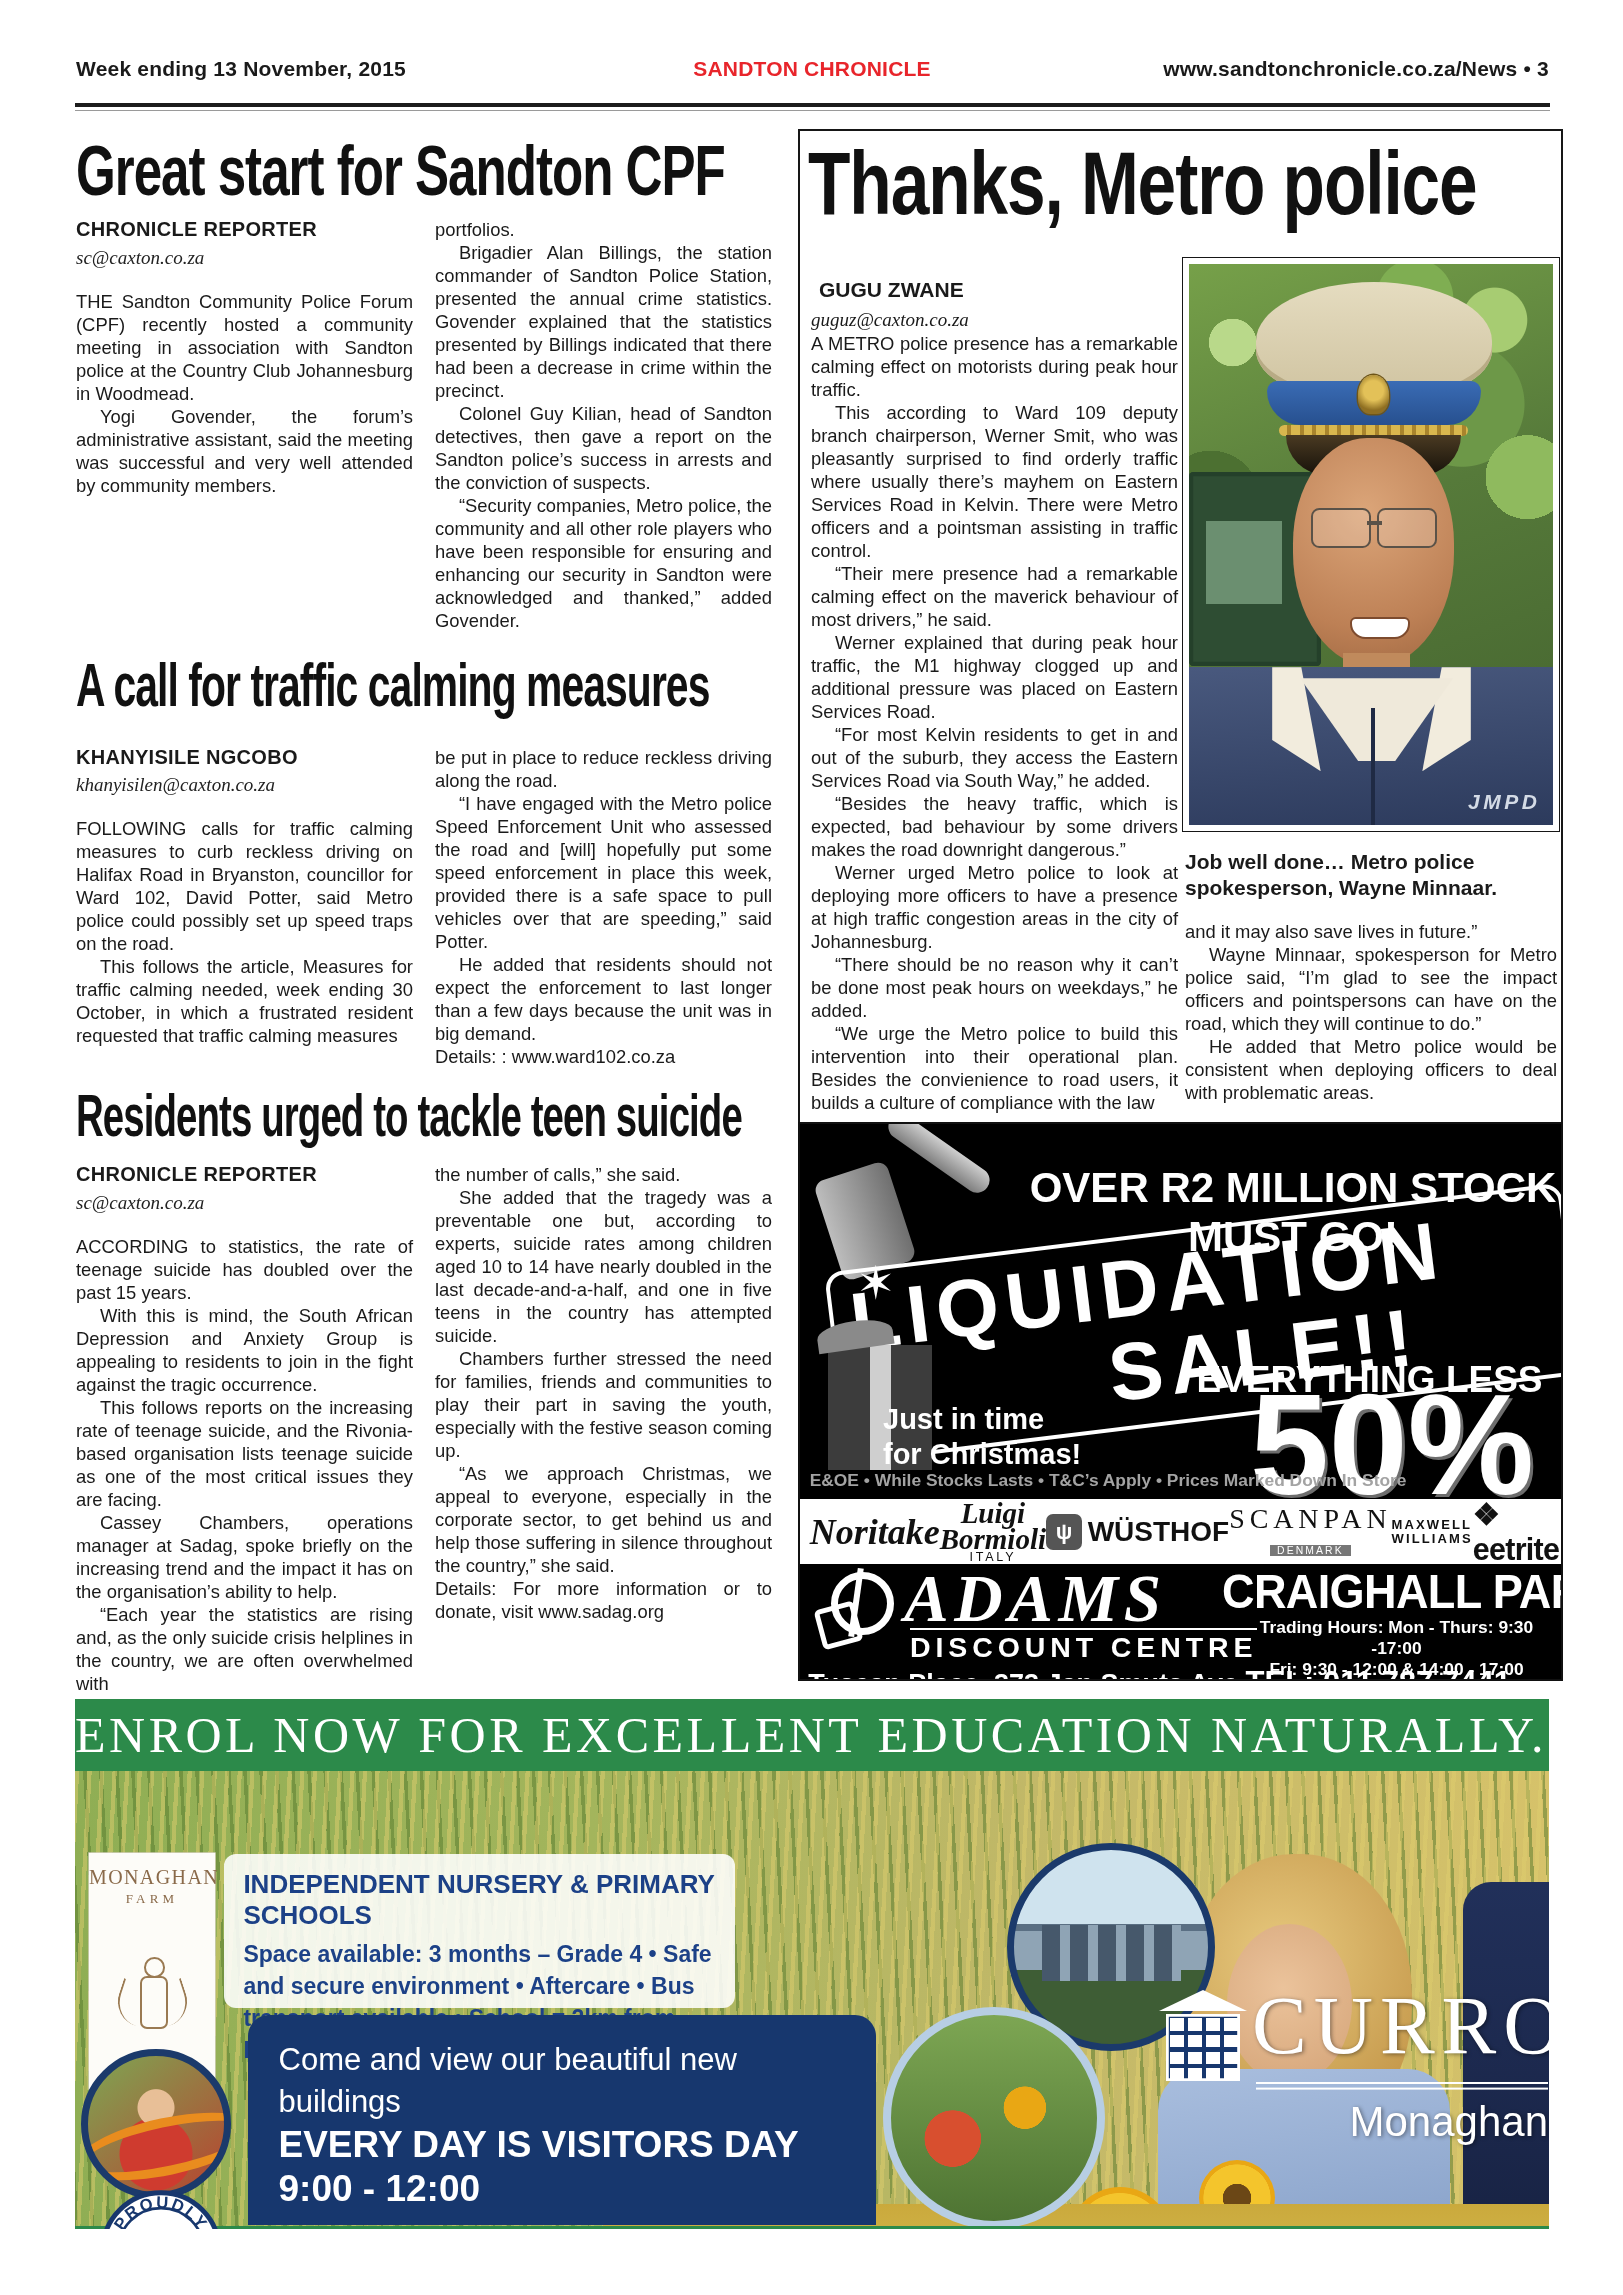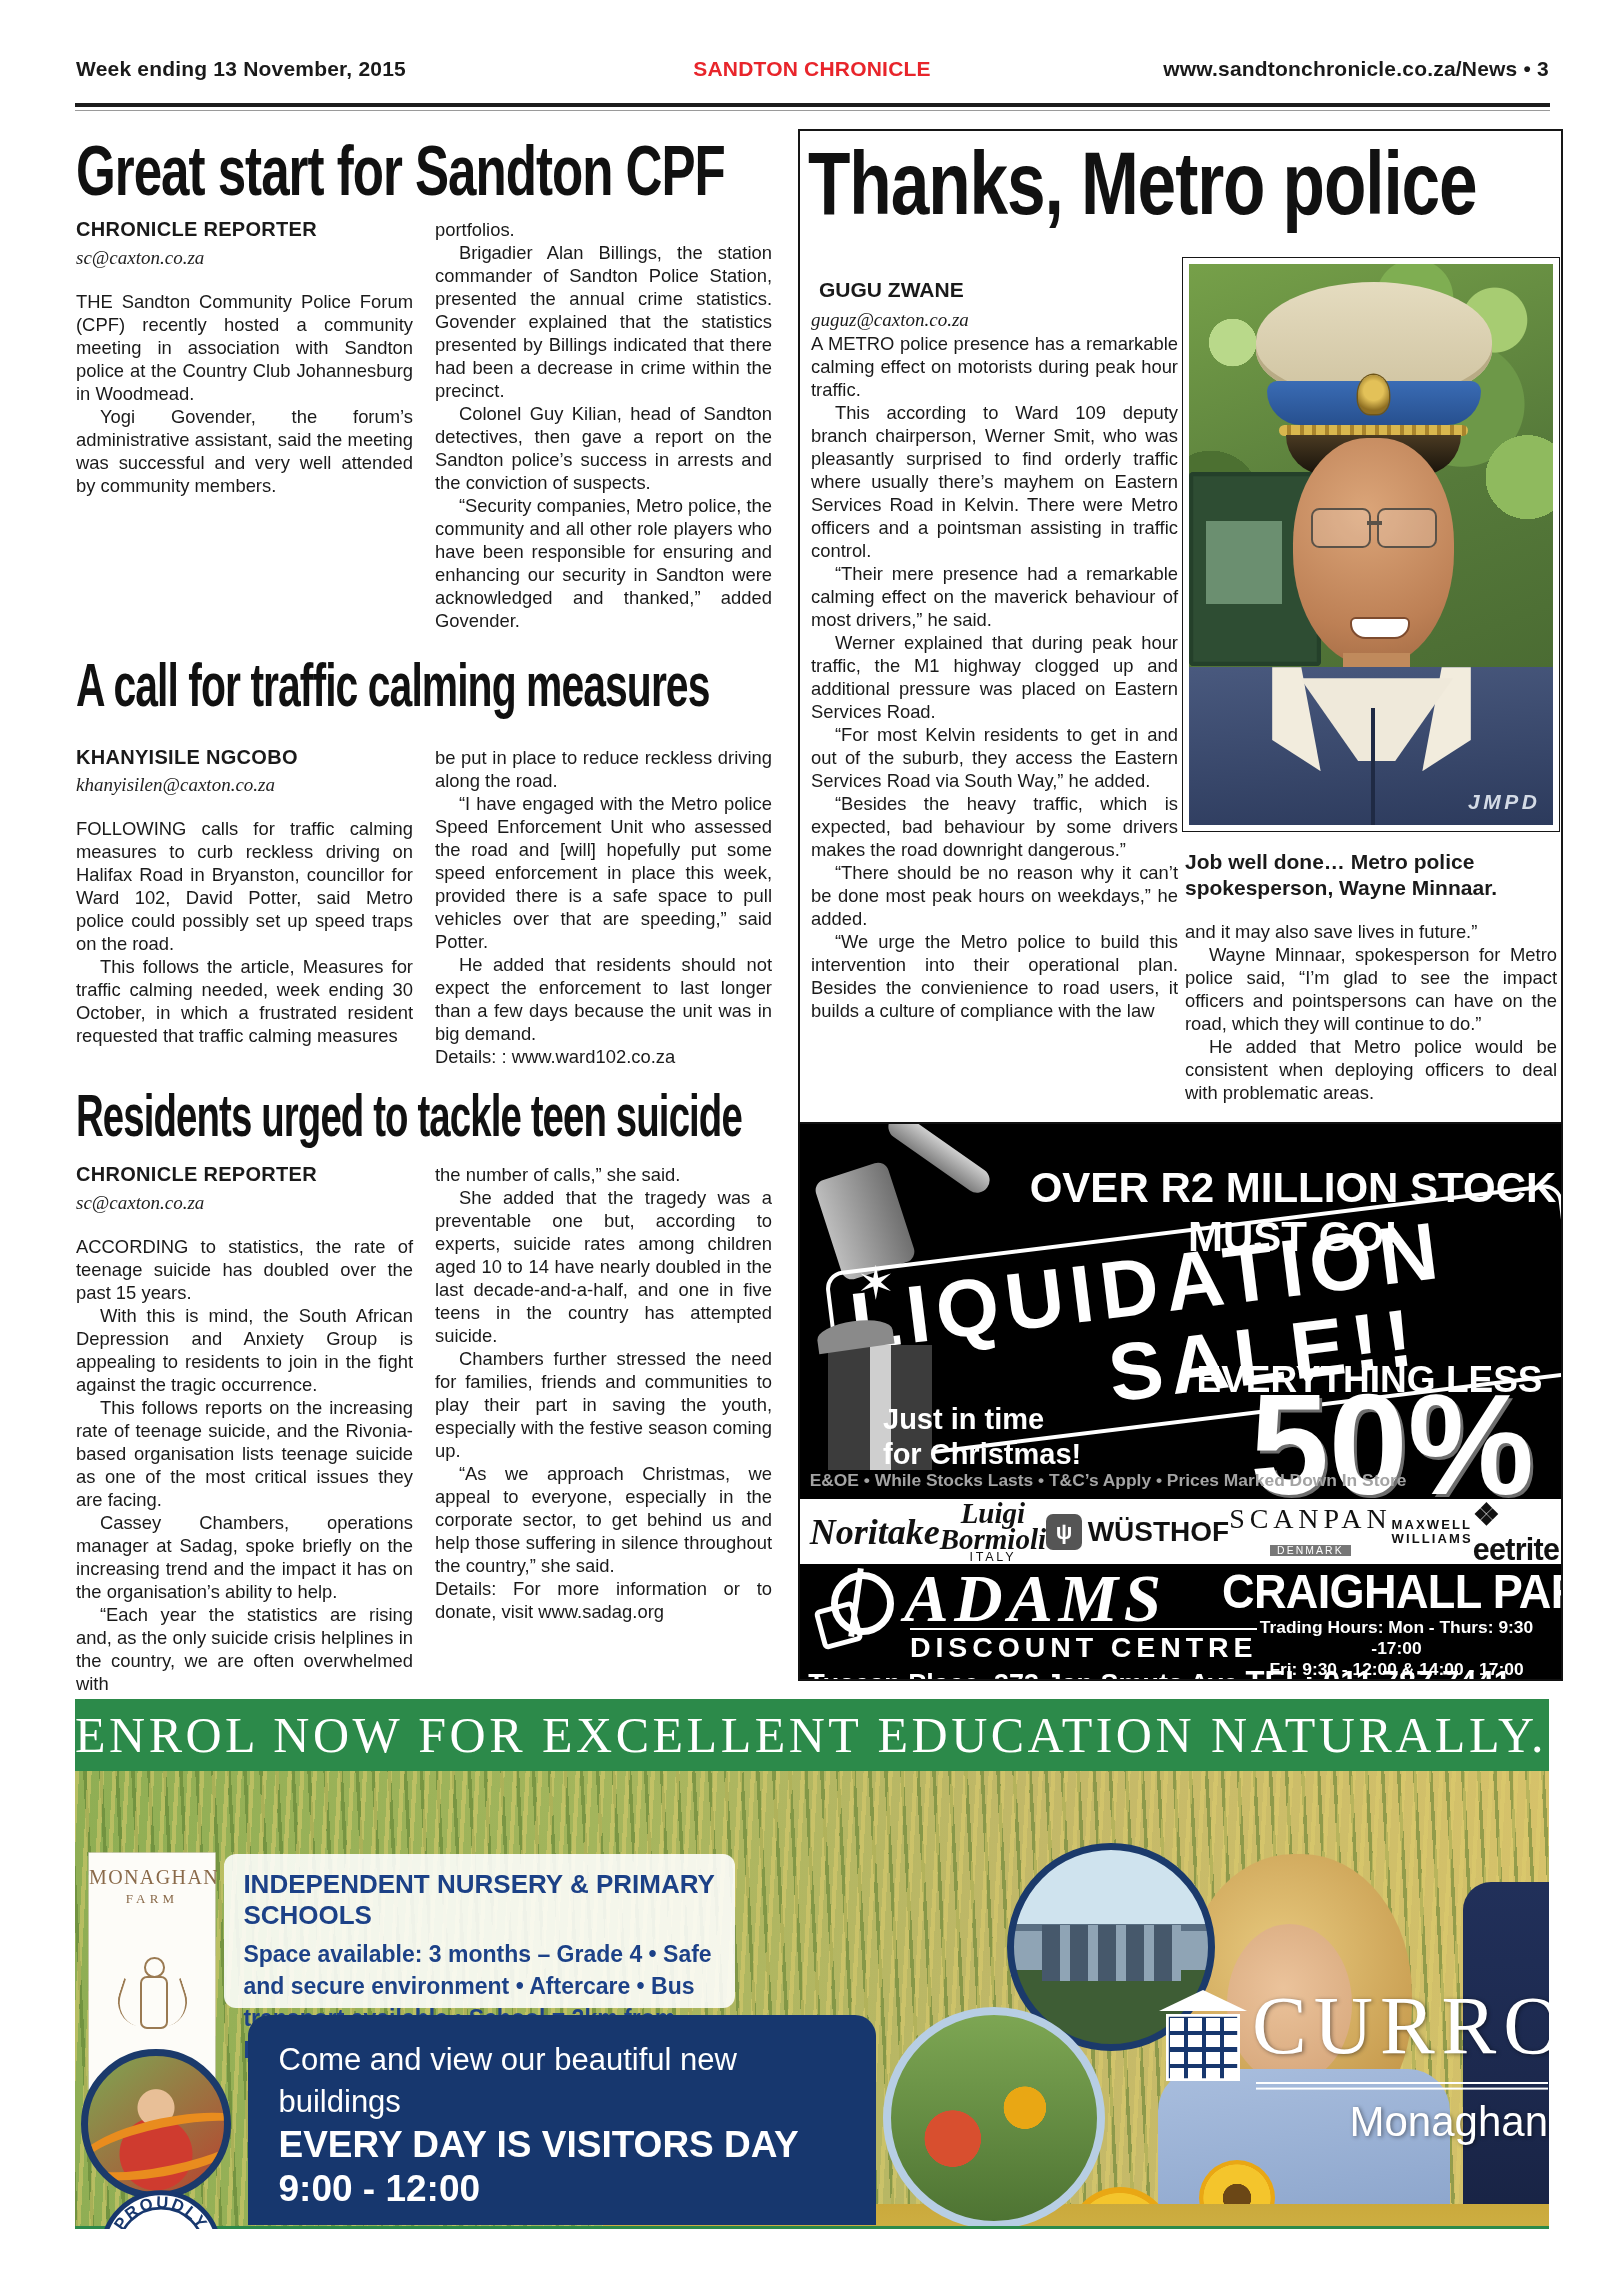--- a/index.html
+++ b/index.html
@@ -293,20 +293,21 @@
       <span class="hl" style="transform:scaleX(.78);">Thanks, Metro police</span></h1>
     <div class="m-byline">GUGU ZWANE</div>
     <div class="m-email">guguz@caxton.co.za</div>
     <div class="m-col1 body-col">
         <p>A METRO police presence has a remarkable calming effect on motorists during peak hour traffic.</p>
         <p>This according to Ward 109 deputy branch chairperson, Werner Smit, who was pleasantly surprised to find orderly traffic where usually there’s mayhem on Eastern Services Road in Kelvin. There were Metro officers and a pointsman assisting in traffic control.</p>
         <p>“Their mere presence had a remarkable calming effect on the maverick behaviour of most drivers,” he said.</p>
         <p>Werner explained that during peak hour traffic, the M1 highway clogged up and additional pressure was placed on Eastern Services Road.</p>
         <p>“For most Kelvin residents to get in and out of the suburb, they access the Eastern Services Road via South Way,” he added.</p>
         <p>“Besides the heavy traffic, which is expected, bad behaviour by some drivers makes the road downright dangerous.”</p>
+        <p>Werner urged Metro police to look at deploying more officers to have a presence at high traffic congestion areas in the city of Johannesburg.</p>
         <p>“There should be no reason why it can’t be done most peak hours on weekdays,” he added.</p>
         <p>“We urge the Metro police to build this intervention into their operational plan. Besides the convienience to road users, it builds a culture of compliance with the law</p>
       </div>
 
     <div class="photo-frame">
       <div class="photo">
         <div class="tarp"></div>
         <div class="cap-top"></div>
         <div class="cap-band"></div>
         <div class="cap-badge"></div>

